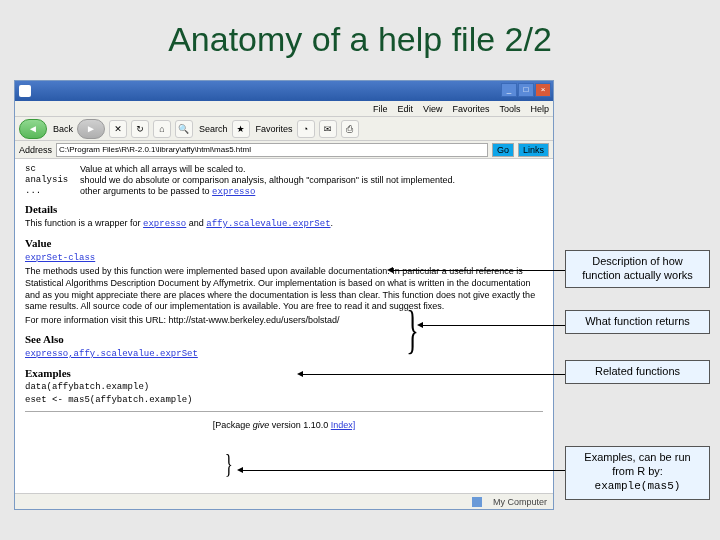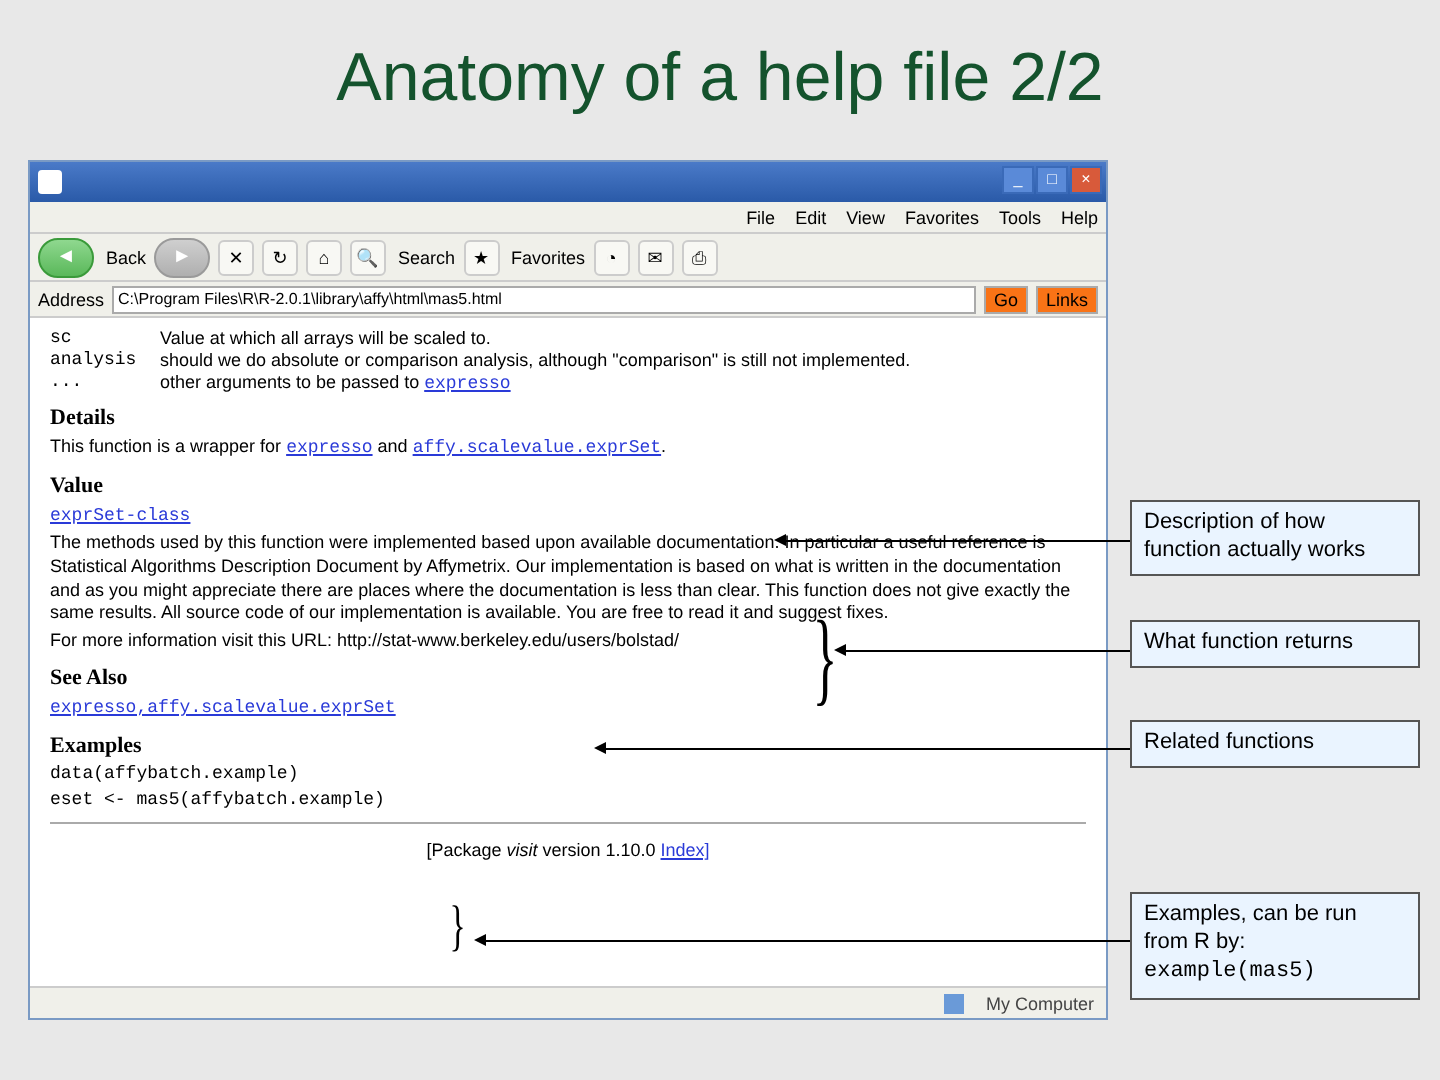--- a/index.html
+++ b/index.html
@@ -89,21 +89,21 @@
   .addr-label { margin-right: 4px; }
   .addr-input {
     flex: 1; height: 14px;
     border: 1px solid #aaa;
     font-size: 8px; padding: 0 2px;
     background: #fff;
   }
   .addr-go {
     margin-left: 4px; font-size: 9px;
     padding: 0 4px; border: 1px solid #aaa;
-    background: #f97316; height: 14px; line-height: 12px;
+    background: #0ea5e9; height: 14px; line-height: 12px;
   }
   .content {
     height: calc(100% - 96px);
     overflow: hidden;
     padding: 4px 10px 4px 10px;
     font-size: 9px;
   }
   .content p { margin: 2px 0; font-size: 9px; line-height: 1.3; }
   .content .mono { font-family: "Courier New", monospace; font-size: 9px; }
   .content .section-heading { font-weight: bold; font-size: 11px; margin: 6px 0 3px 0; font-family: Georgia, serif; }
@@ -125,20 +125,21 @@
     width: 10px; height: 10px; background: #6a9ad8; margin-right: 3px;
   }
   .callout {
     position: absolute;
     width: 145px;
     background: #eaf4ff;
     border: 1px solid #555;
     font-size: 11px;
     padding: 4px 6px;
     line-height: 1.25;
+    text-align: center;
   }
   .callout-1 { top: 250px; right: 10px; }
   .callout-2 { top: 310px; right: 10px; margin-left: 44px; }
   .callout-3 { top: 360px; right: 10px; }
   .callout-4 { top: 446px; right: 10px; height: 54px; }
   .callout .mono { font-family: "Courier New", monospace; }
   .arrow {
     position: absolute;
     height: 1px; background: #000;
   }
@@ -243,21 +244,21 @@
     </p>
 
     <div class="section-heading">See Also</div>
     <p><a href="#" class="mono">expresso,affy.scalevalue.exprSet</a></p>
 
     <div class="section-heading">Examples</div>
     <p class="mono">data(affybatch.example)</p>
     <p class="mono">eset &lt;- mas5(affybatch.example)</p>
     <hr>
     <p class="pkg-footer">
-      <span>[Package </span><i>visit</i><span> version 1.10.0 </span><a href="#">Index]</a>
+      <span>[Package </span><i>give</i><span> version 1.10.0 </span><a href="#">Index]</a>
     </p>
   </div>
 
   <div class="statusbar">
     <span class="status-icon"></span>
     <span class="status-zone">My Computer</span>
   </div>
 
 </div>
 

